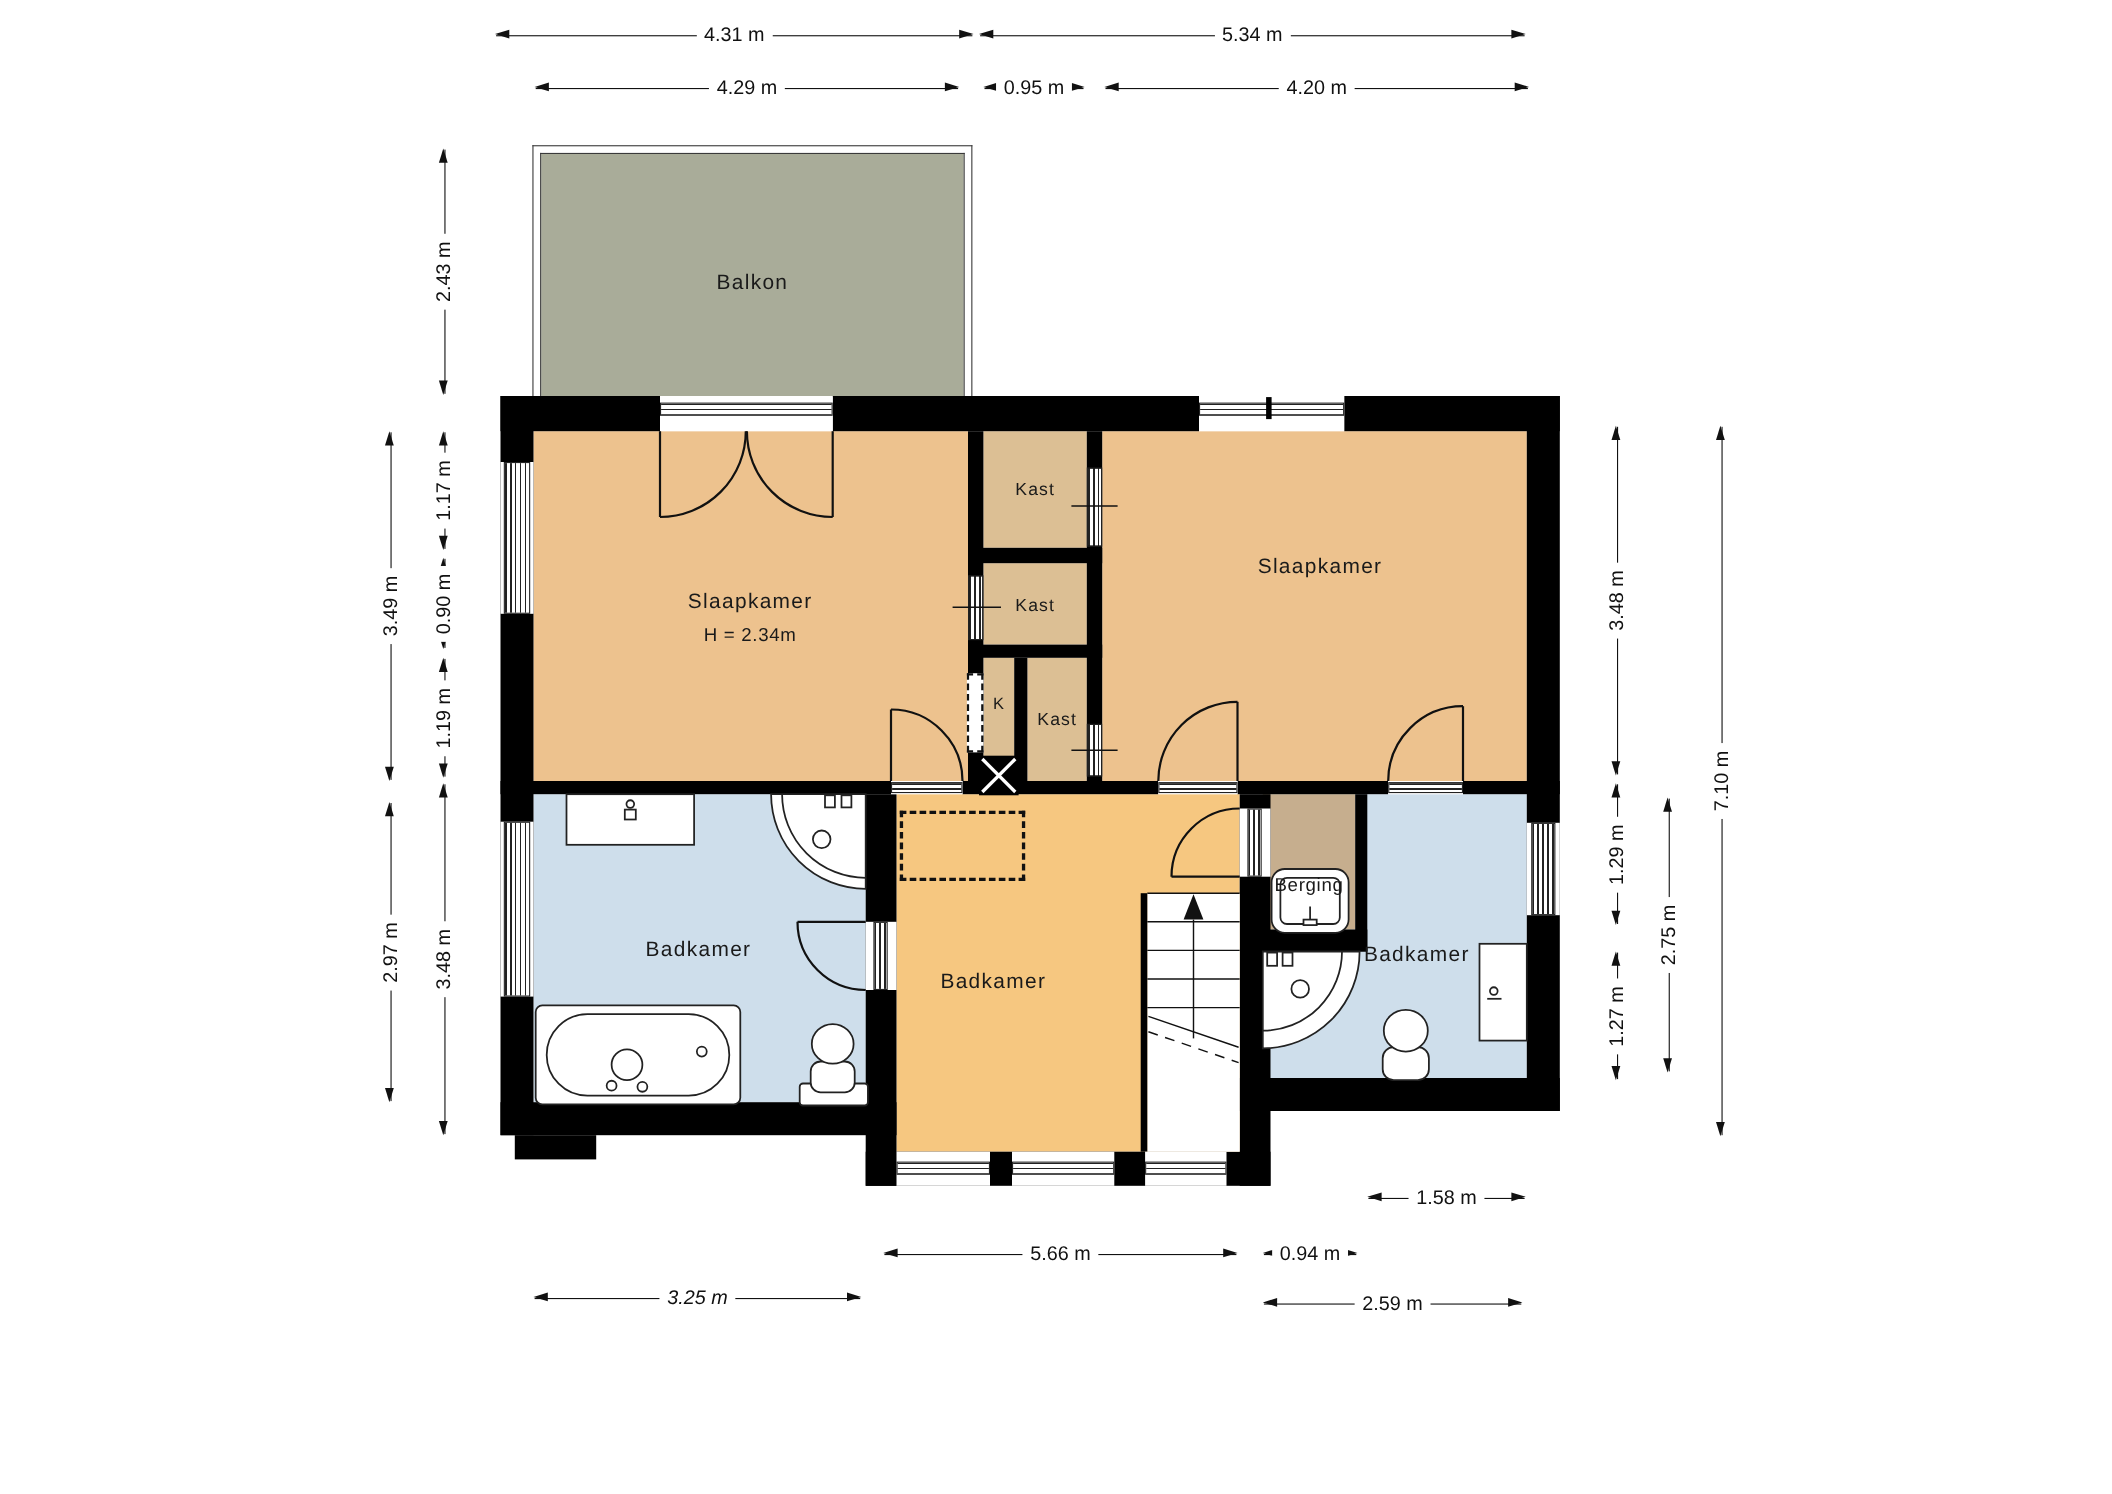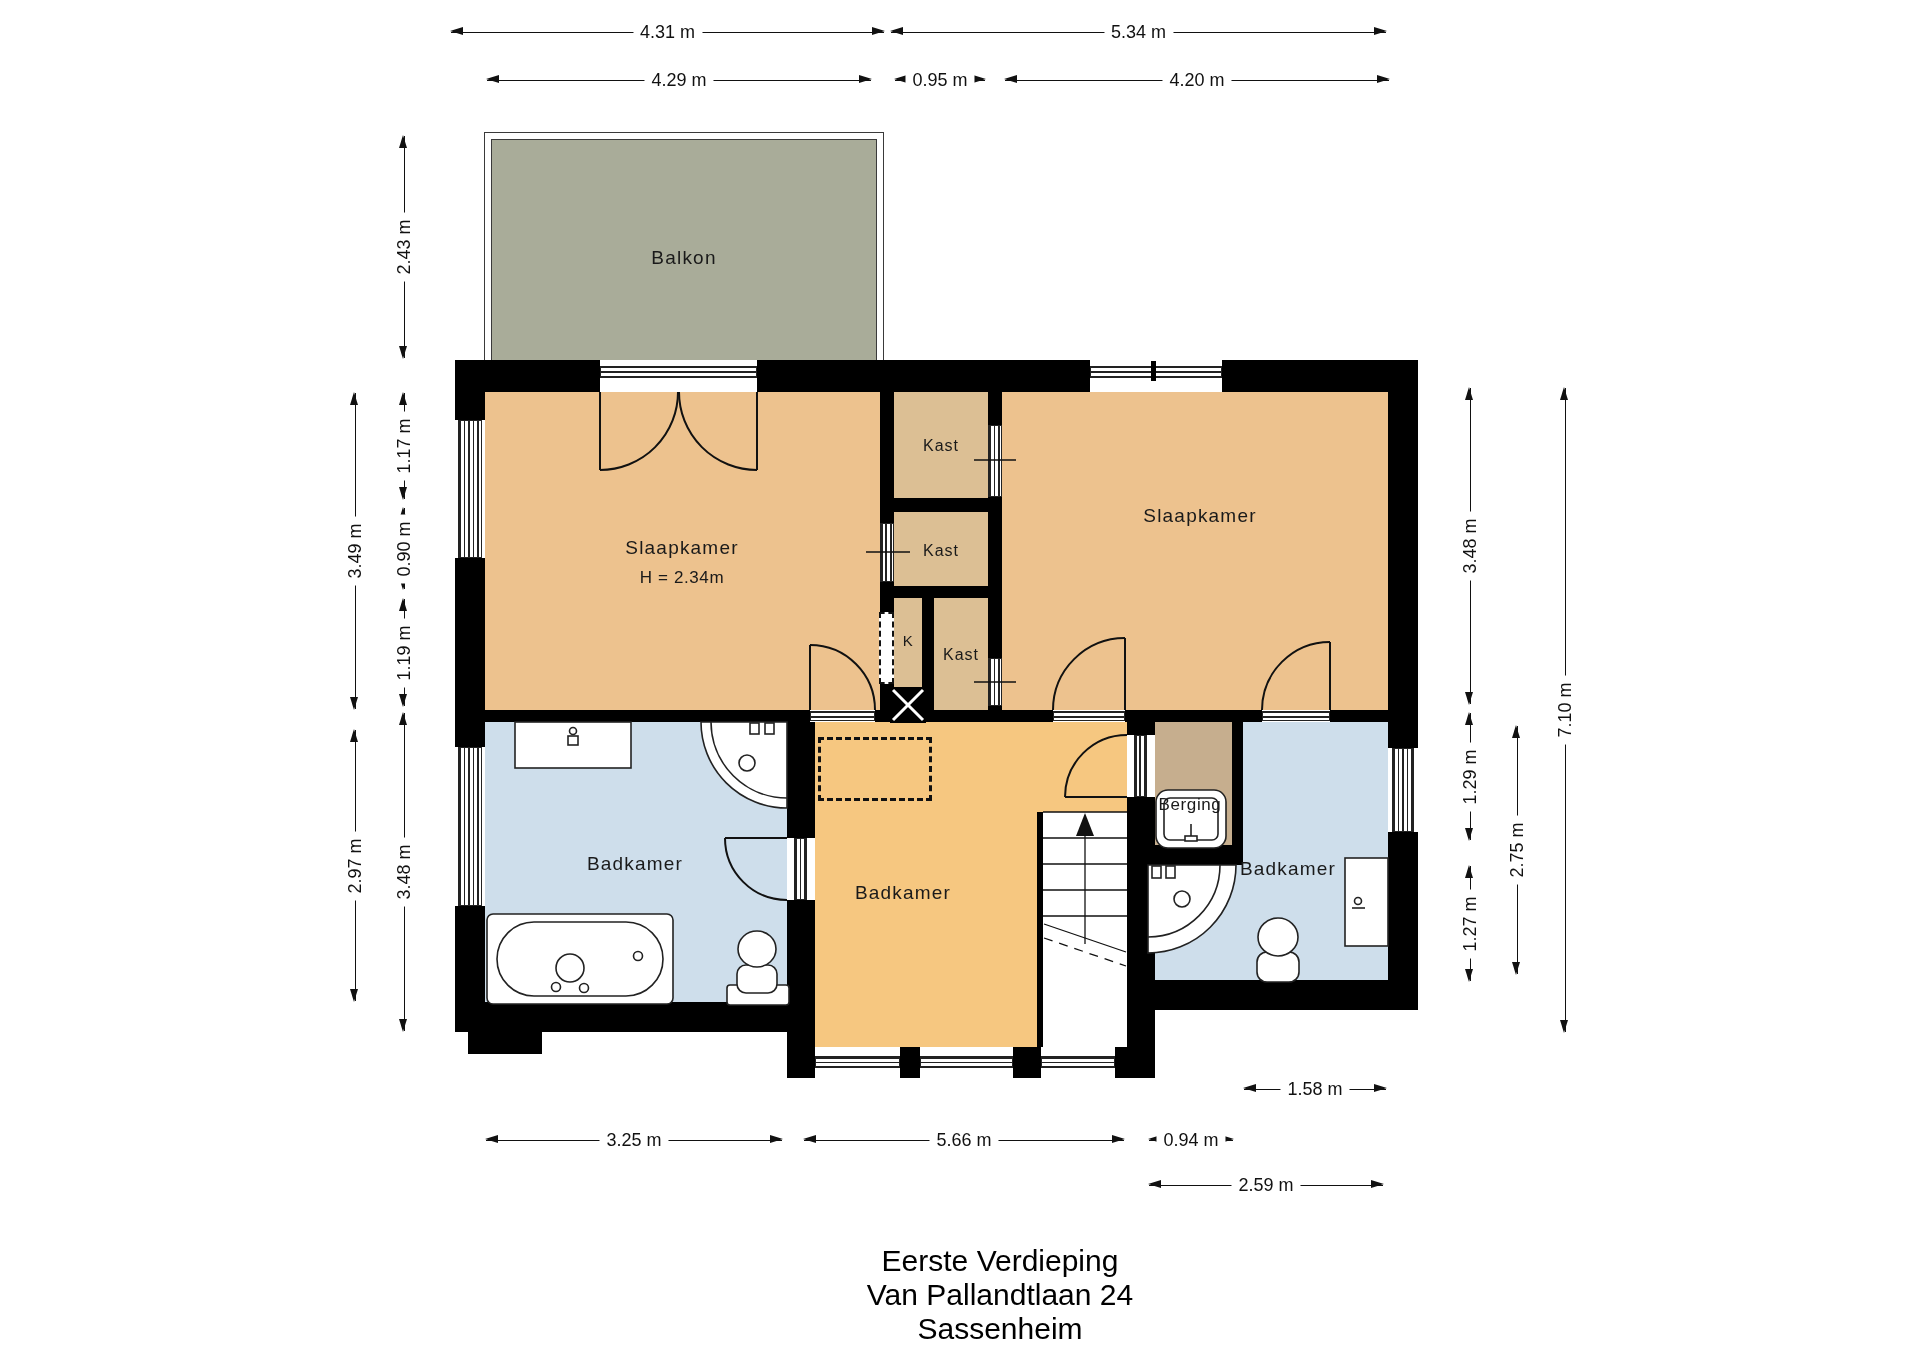--- a/index.html
+++ b/index.html
@@ -336,21 +336,21 @@
       <span class="ad"></span>
       <span class="lbl">2.75 m</span>
     </div>
   <div class="dim dim-v" style="left:1556px;top:387px;height:646px;">
       <span class="dl"></span>
       <span class="au"></span>
       <span class="ad"></span>
       <span class="lbl">7.10 m</span>
     </div>
 
-  <div class="dim dim-h" style="left:485px;top:1131px;width:298px;">
+  <div class="dim dim-h" style="left:485px;top:1171px;width:298px;font-style:italic;">
       <span class="dl"></span>
       <span class="al"></span>
       <span class="ar"></span>
       <span class="lbl">3.25 m</span>
     </div>
   <div class="dim dim-h" style="left:803px;top:1131px;width:322px;">
       <span class="dl"></span>
       <span class="al"></span>
       <span class="ar"></span>
       <span class="lbl">5.66 m</span>
@@ -368,19 +368,14 @@
       <span class="lbl">1.58 m</span>
     </div>
 
   <div class="dim dim-h" style="left:1148px;top:1176px;width:236px;">
       <span class="dl"></span>
       <span class="al"></span>
       <span class="ar"></span>
       <span class="lbl">2.59 m</span>
     </div>
 
-  <div class="title">
-    <div>Eerste Verdieping</div>
-    <div>Van Pallandtlaan 24</div>
-    <div>Sassenheim</div>
-  </div>
 
 </div>
 
 </body></html>

